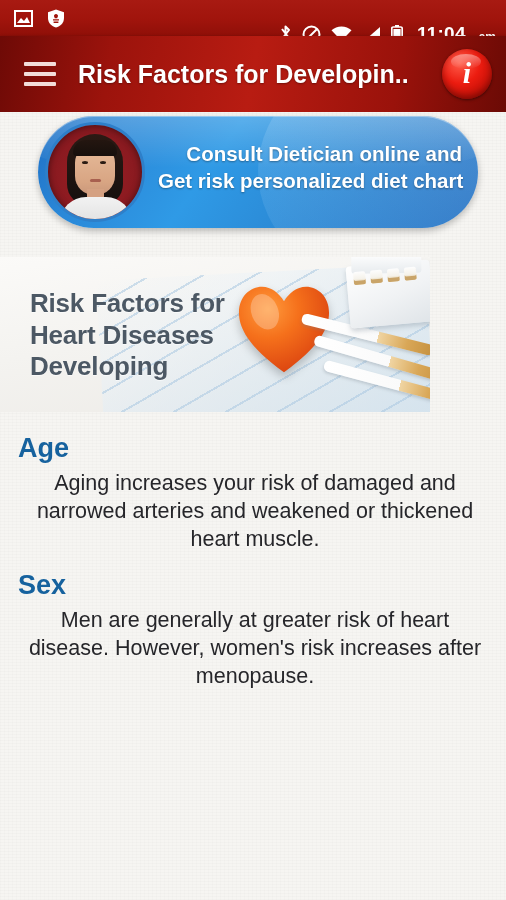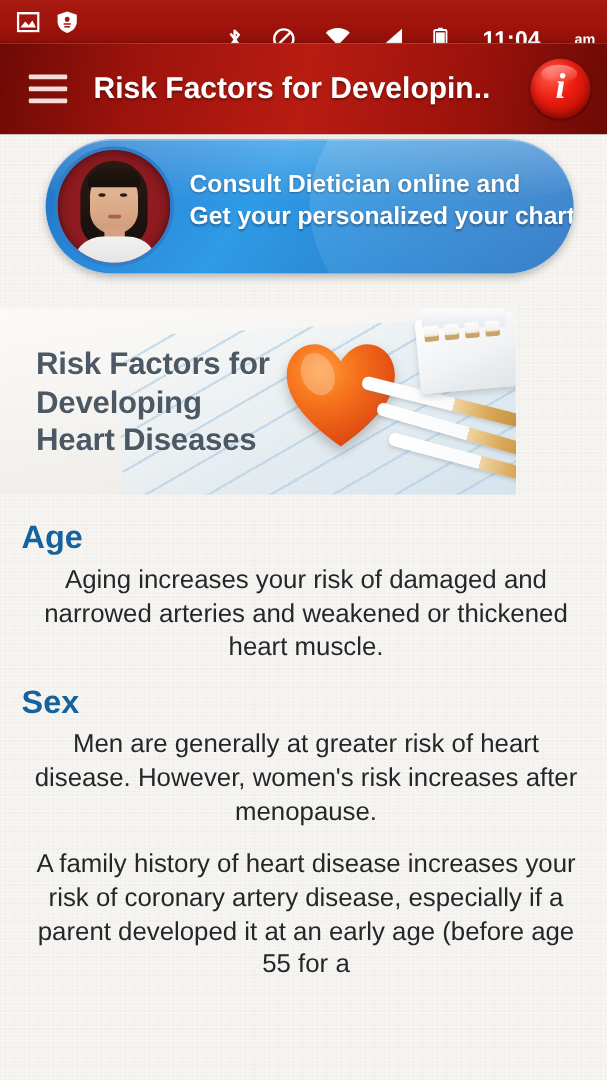--- a/index.html
+++ b/index.html
@@ -18,21 +18,21 @@
   
   .statusbar {
     position: relative;
     height: 36px;
     background: linear-gradient(180deg, #a81a12 0%, #a0140c 55%, #8f0f08 100%);
     display: flex;
     align-items: center;
     padding: 0 10px 0 14px;
   }
   .sb-left { display: flex; align-items: center; gap: 14px; }
-  .sb-right { margin-left: auto; display: flex; gap: 25px; margin-top: 32px; }
+  .sb-right { margin-left: auto; display: flex; align-items: center; gap: 10px; margin-top: 32px; }
   .sb-icon { display: block; }
   .sb-time {
     color: #ffffff;
     font-size: 19px;
     font-weight: bold;
     letter-spacing: 0.2px;
     margin-left: 4px;
   }
   .sb-ampm {
     color: #ffffff;
@@ -105,20 +105,21 @@
   .promo {
     position: absolute;
     left: 38px; top: 4px;
     width: 440px; height: 112px;
     border-radius: 56px;
     background:
       linear-gradient(125deg, #1f6fc4 0%, #2a88d8 18%, #2f9ae6 40%, #2b8ad6 62%, #1f6cc0 100%);
     box-shadow: 0 3px 7px rgba(0,0,0,.25), inset 0 1px 0 rgba(255,255,255,.35);
     overflow: hidden;
     cursor: pointer;
+    text-align: right;
   }
   .promo::before {
     content: "";
     position: absolute; right: -40px; top: -60px;
     width: 260px; height: 230px; border-radius: 50%;
     background: linear-gradient(200deg, rgba(255,255,255,.20), rgba(120,190,245,.12));
   }
   .promo::after {
     content: "";
     position: absolute; left: 0; right: 0; top: 0; height: 46%;
@@ -310,31 +311,31 @@
         <div class="pf-face"></div>
         <div class="pf-fringe"></div>
         <div class="pf-eye l"></div>
         <div class="pf-eye r"></div>
         <div class="pf-mouth"></div>
         <div class="pf-neck"></div>
         <div class="pf-body"></div>
       </div>
       <div class="promo-text">
         <div>Consult Dietician online and</div>
-        <div>Get your personalized your chart</div>
+        <div>Get risk personalized diet chart</div>
       </div>
     </div>
 
     <div class="hero">
       <div class="hero-ecg"></div>
 
       <div class="hero-title">
         <div>Risk Factors for</div>
+        <div>Heart Diseases</div>
         <div>Developing</div>
-        <div>Heart Diseases</div>
       </div>
 
       <svg class="hero-heart" viewBox="0 0 100 96">
         <defs>
           <radialGradient id="hg" cx="32%" cy="26%" r="82%">
             <stop offset="0%" stop-color="#ff9a3c"></stop>
             <stop offset="42%" stop-color="#f5701b"></stop>
             <stop offset="100%" stop-color="#d9400f"></stop>
           </radialGradient>
         </defs>
@@ -357,17 +358,16 @@
       </div>
     </div>
 
     <div class="article">
       <h2 class="sec-head sec-1">Age</h2>
       <p class="sec-body">Aging increases your risk of damaged and narrowed arteries and weakened or thickened heart muscle.</p>
 
       <h2 class="sec-head">Sex</h2>
       <p class="sec-body">Men are generally at greater risk of heart disease. However, women's risk increases after menopause.</p>
 
-      <p class="sec-body">A family history of heart disease increases your risk of coronary artery disease, especially if a parent developed it at an early age (before age 55 for a</p>
     </div>
 
   </div>
 </div>
 
 </body></html>

